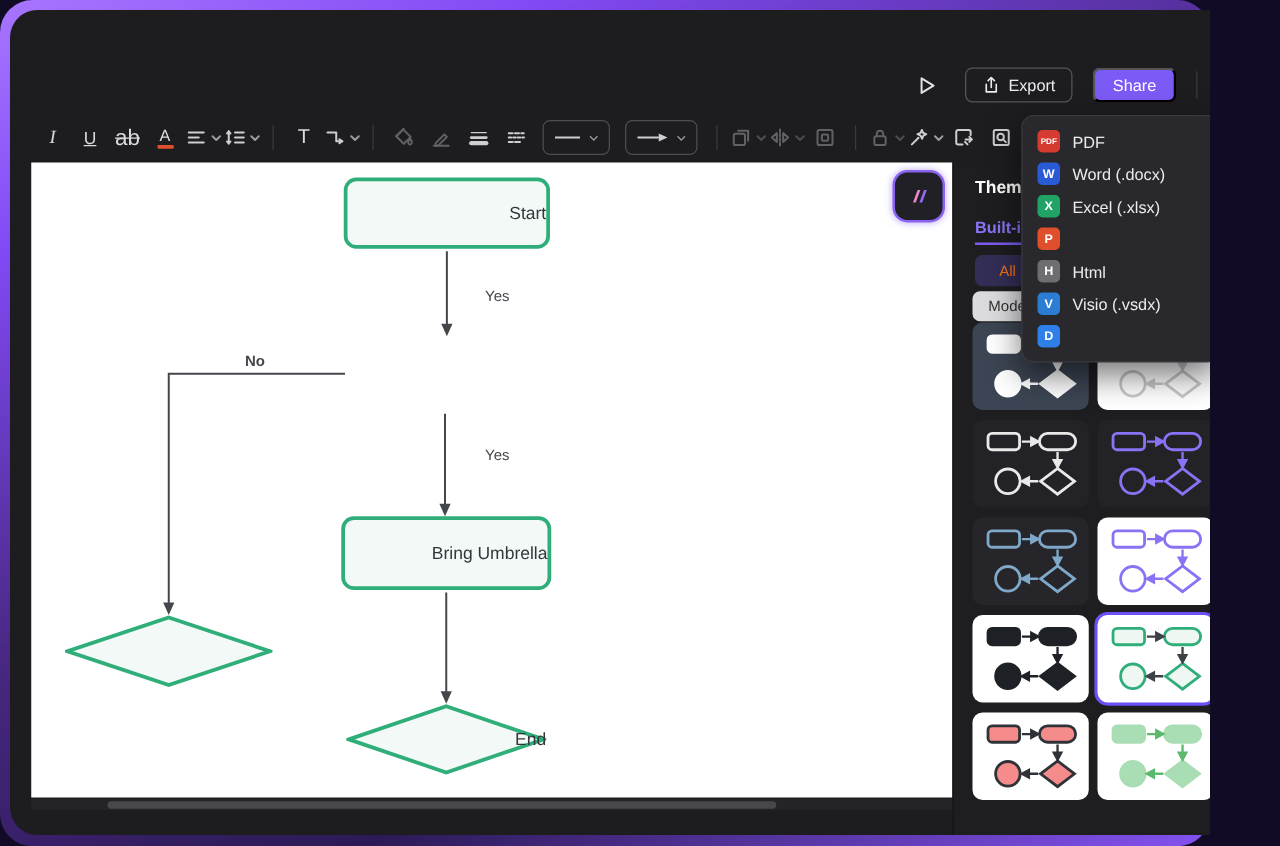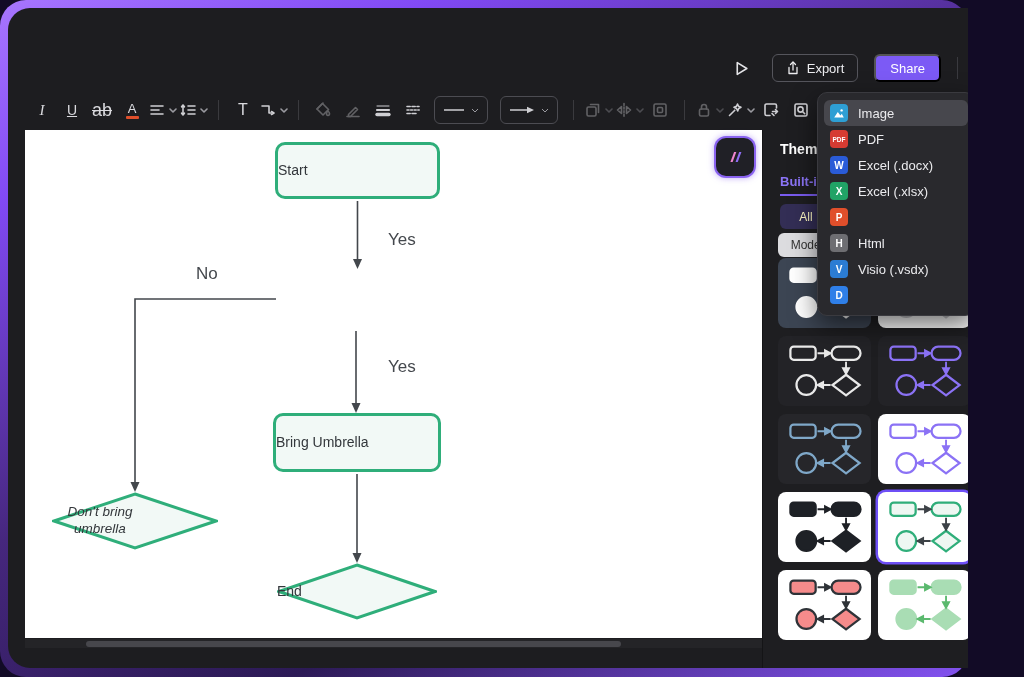--- a/index.html
+++ b/index.html
@@ -24,39 +24,39 @@
   .chev{width:8px;height:5px;stroke:#9a9aa0 !important;}
   .glyph{font-size:14px;color:#dadade;}
   .g-italic{font-style:italic;font-family:"Liberation Serif",serif;font-size:15px;}
   .g-under{text-decoration:underline;}
   .g-strike{font-size:18px;text-decoration:line-through;}
   .g-A{display:flex;flex-direction:column;align-items:center;line-height:1;}
   .g-A .bar{width:13px;height:3px;background:#e04f2b;margin-top:1px;border-radius:1px;}
   .selbox{height:26px;display:flex;align-items:center;gap:6px;padding:0 8px;border:1px solid #4c4c52;border-radius:6px;margin:0 5px;}
   
   .canvas{position:absolute;left:17px;top:122px;width:737px;height:508px;background:#ffffff;}
-  .node{position:absolute;display:flex;align-items:center;justify-content:flex-start;box-sizing:border-box;}
+  .node{position:absolute;display:flex;align-items:center;justify-content:flex-end;box-sizing:border-box;}
   .node.rect{border:3px solid var(--cBorder);background:var(--cFill);border-radius:10px;}
   .node .dshape{position:absolute;inset:0;width:100%;height:100%;}
   .node .dshape polygon{fill:var(--cFill);stroke:var(--cBorder);stroke-width:3;}
   .nlabel{position:relative;font-size:14px;color:#33373b;text-align:center;line-height:1.25;}
   .nlabel.it{font-style:italic;font-size:13.5px;width:96px;}
-  .elabel{position:absolute;font-size:17px;color:#44484d;}
+  .elabel{position:absolute;font-size:12px;color:#44484d;}
   .edges{position:absolute;left:0;top:0;}
   .edges path,.edges line{stroke:var(--cArrow);stroke-width:1.6;fill:none;}
   .edges polygon{fill:var(--cArrow);}
   .logobadge{position:absolute;left:691px;top:8px;width:38px;height:38px;border-radius:10px;background:#202026;box-shadow:0 0 0 2px #8a63f0,0 0 6px 2px rgba(138,99,240,.55);display:flex;align-items:center;justify-content:center;}
   
   .hscroll-track{position:absolute;left:17px;top:631px;width:737px;height:9px;background:#242427;}
   .hscroll-thumb{position:absolute;left:61px;top:1.5px;width:535px;height:6px;border-radius:3px;background:#47474c;}
   
   .panel{position:absolute;left:754px;top:122px;width:215px;height:538px;background:#1e1e21;border-left:1px solid #141416;box-sizing:border-box;}
   .ptitle{position:absolute;left:17px;top:11px;font-size:14px;font-weight:bold;color:#ffffff;}
   .ptab{position:absolute;left:17px;top:44px;font-size:13px;font-weight:bold;color:#8b74f7;padding-bottom:5px;border-bottom:2px solid #7a5cf0;}
-  .pill-all{position:absolute;left:17px;top:74px;width:52px;height:25px;border-radius:6px;background:#332e55;color:#fef9c3;font-size:12px;display:flex;align-items:center;justify-content:center;}
+  .pill-all{position:absolute;left:17px;top:74px;width:52px;height:25px;border-radius:6px;background:#332e55;color:#f97316;font-size:12px;display:flex;align-items:center;justify-content:center;}
   .pill-modern{position:absolute;left:15px;top:103px;width:66px;height:24px;border-radius:6px;background:#dcdcdf;color:#333;font-size:12px;display:flex;align-items:center;justify-content:center;}
   .thumb{position:absolute;width:93px;height:70px;border-radius:8px;background:var(--tbg);box-shadow:0 0 0 2.5px var(--tring);display:flex;align-items:center;justify-content:center;overflow:hidden;}
   .thumb svg.mini{width:86px;height:62px;}
   
   .rail{position:absolute;left:969px;top:122px;width:39px;height:538px;background:#1a1a1d;display:flex;flex-direction:column;align-items:center;padding-top:18px;box-sizing:border-box;gap:15px;}
   .rbtn{width:32px;height:32px;display:flex;align-items:center;justify-content:center;border-radius:8px;}
   .rbtn svg{stroke:#c9c9ce;fill:none;stroke-width:1.5;stroke-linecap:round;stroke-linejoin:round;}
   .rbtn.active{background:#2c2550;}
   .rbtn.active svg{stroke:#8b72f5;}
   .rbtn.bottom{position:absolute;bottom:18px;left:3.5px;}
@@ -281,32 +281,31 @@
 
 
       <div class="node rect" style="left:248px;top:283px;width:168px;height:59px;">
         <span class="nlabel">Bring Umbrella</span>
       </div>
 
       <div class="node" style="left:27px;top:362px;width:166px;height:58px;">
         <svg class="dshape" viewBox="0 0 166 58" preserveAspectRatio="none">
             <polygon points="83,2 164,29 83,56 2,29"></polygon>
           </svg>
-        <span class="nlabel it">Don't bring umbrella</span>
       </div>
 
       <div class="node" style="left:252px;top:433px;width:160px;height:57px;">
         <svg class="dshape" viewBox="0 0 160 57" preserveAspectRatio="none">
             <polygon points="80,2 158,28.5 80,55 2,28.5"></polygon>
           </svg>
         <span class="nlabel">End</span>
       </div>
 
       <span class="elabel" style="left:363px;top:100px;">Yes</span>
-      <span class="elabel" style="left:171px;top:134px;">No</span>
+      <span class="elabel" style="left:171px;top:152px;font-weight:bold;">No</span>
       <span class="elabel" style="left:363px;top:227px;">Yes</span>
 
       <div class="logobadge">
         <svg width="22" height="22" viewBox="0 0 24 24">
           <path d="M7 17.5L11 6.5h2.4L9.4 17.5z" fill="#ef86cf"></path>
           <path d="M12.6 17.5l4-11H19l-4 11z" fill="#8f6ef5"></path>
         </svg>
       </div>
     </div>
 
@@ -414,36 +413,27 @@
       <span class="rbtn bottom">
         <svg width="22" height="22" viewBox="0 0 22 22">
             <path d="M4.5 7h10M4.5 11h5M4.5 15h5"></path>
             <circle cx="14.8" cy="13.5" r="3.3"></circle>
             <circle cx="14.8" cy="13.5" r="1" fill="#c9c9ce" stroke="none"></circle>
           </svg>
       </span>
     </div>
 
     <div class="menu">
-      <div class="mi hl">
-        <span class="ficon" style="--ibg: #2e9fd4;">
-          <svg width="12" height="12" viewBox="0 0 12 12">
-              <circle cx="8.6" cy="3.4" r="1.2" fill="#fff"></circle>
-              <path d="M1.2 10.5L4.8 5l2.6 3.6L8.8 6.8l2 3.7z" fill="#fff"></path>
-            </svg>
-        </span>
-        <span>Image</span>
-      </div>
       <div class="mi">
         <span class="ficon s3" style="--ibg: #d63b32;">PDF</span>
         <span>PDF</span>
       </div>
       <div class="mi">
         <span class="ficon" style="--ibg: #2a5bd7;">W</span>
-        <span>Excel (.docx)</span>
+        <span>Word (.docx)</span>
       </div>
       <div class="mi">
         <span class="ficon" style="--ibg: #21a366;">X</span>
         <span>Excel (.xlsx)</span>
       </div>
       <div class="mi">
         <span class="ficon" style="--ibg: #e04f2b;">P</span>
       </div>
       <div class="mi">
         <span class="ficon" style="--ibg: #6e6e72;">H</span>

